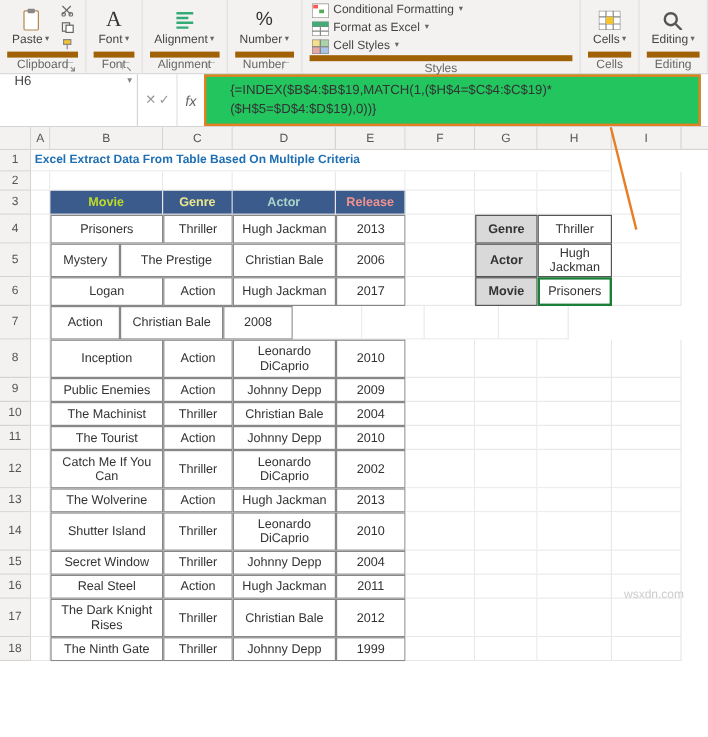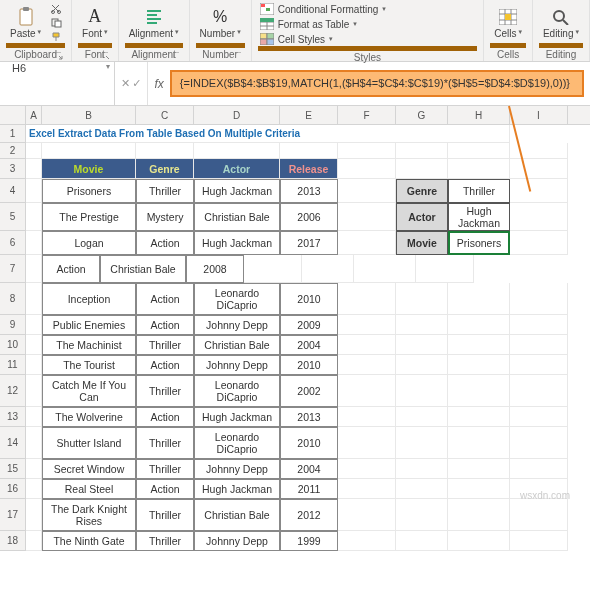--- a/index.html
+++ b/index.html
@@ -9,31 +9,31 @@
 .ribbon-group { border-right: 1px solid #e1e1e1; padding: 2px 6px 0; display: flex; flex-direction: column; justify-content: space-between; text-align: center; position: relative; }
 .ribbon-group-label { font-size: 10px; color: #666; padding: 1px 0; border-top: 5px solid #a16207; position: relative; }
 .ribbon-group-label .corner { position: absolute; right: 2px; bottom: 1px; width: 8px; height: 8px; }
 .ribbon-group-content { display: flex; align-items: center; gap: 4px; flex: 1; }
 .big-btn { display: flex; flex-direction: column; align-items: center; gap: 1px; padding: 2px 4px; cursor: pointer; }
 .big-btn-icon { width: 20px; height: 20px; display: flex; align-items: center; justify-content: center; }
 .big-btn-label { font-size: 10px; color: #444; display: flex; align-items: flex-start; gap: 2px; }
 .mini-stack { display: flex; flex-direction: column; gap: 2px; }
 .mini-btn { width: 16px; height: 12px; display: flex; align-items: center; justify-content: center; cursor: pointer; }
 .styles-list { display: flex; flex-direction: column; gap: 1px; align-items: flex-start; }
-.styles-item { display: flex; align-items: center; gap: 4px; cursor: pointer; font-size: 10px; color: #444; padding: 1px 2px; }
+.styles-item { display: flex; gap: 4px; cursor: pointer; font-size: 10px; color: #444; padding: 1px 2px; }
 .styles-item .ic { width: 14px; height: 12px; display: flex; align-items: center; justify-content: center; }
 .chev { font-size: 7px; color: #666; }
 
 .formula-bar { display: flex; align-items: center; border-bottom: 1px solid #d4d4d4; background: #fff; height: 44px; }
 .name-box { width: 115px; height: 100%; border-right: 1px solid #d4d4d4; display: flex; align-items: flex-start; padding: 0 12px; font-size: 11px; color: #444; position: relative; }
 .name-box .dd { position: absolute; right: 4px; font-size: 8px; color: #888; }
 .fx-btns { display: flex; align-items: center; gap: 2px; padding: 0 6px; border-right: 1px solid #e1e1e1; height: 100%; }
 .fx-btns span { color: #999; font-size: 11px; cursor: pointer; }
 .fx-label { color: #666; font-style: italic; font-size: 12px; padding: 0 6px; }
-.formula-text { flex: 1; padding: 4px 8px; font-size: 11px; color: #333; border: 2px solid #e67e22; line-height: 1.4; margin: 2px 6px 2px 0; background: #fdba74; }
+.formula-text { flex: 1; padding: 4px 20px; font-size: 11px; color: #333; border: 2px solid #e67e22; line-height: 1.4; margin: 2px 6px 2px 0; background: #22c55e; }
 
 .grid-area { position: relative; }
 .col-headers { display: flex; background: #f3f2f1; border-bottom: 1px solid #d4d4d4; }
 .corner-cell { width: 26px; height: 18px; background: #f3f2f1; border-right: 1px solid #d4d4d4; }
 .col-h { height: 18px; border-right: 1px solid #d4d4d4; display: flex; align-items: center; justify-content: center; font-size: 10px; color: #555; background: #f3f2f1; }
 .col-A { width: 16px; } .col-B { width: 94px; } .col-C { width: 58px; } .col-D { width: 86px; } .col-E { width: 58px; } .col-F { width: 58px; } .col-G { width: 52px; } .col-H { width: 62px; } .col-I { width: 58px; }
 
 .grid-body { position: relative; }
 .grid-row { display: flex; }
 .row-h { width: 26px; background: #f3f2f1; border-right: 1px solid #d4d4d4; border-bottom: 1px solid #d4d4d4; display: flex; align-items: center; justify-content: center; font-size: 10px; color: #555; }
@@ -164,21 +164,21 @@
             <span class="chev">▾</span>
           </div>
         <div class="styles-item">
             <span class="ic">
               <svg width="14" height="12">
                 <rect width="14" height="12" fill="#fff" stroke="#888"></rect>
                 <path d="M0 4h14M0 8h14M7 0v12" stroke="#888"></path>
                 <rect width="14" height="4" fill="#4a7"></rect>
               </svg>
             </span>
-            <span>Format as Table</span>
+            <span>Format as Excel</span>
             <span class="chev">▾</span>
           </div>
         <div class="styles-item">
             <span class="ic">
               <svg width="14" height="12">
                 <rect width="7" height="6" fill="#f7e08a" stroke="#888"></rect>
                 <rect x="7" width="7" height="6" fill="#a8d4a8" stroke="#888"></rect>
                 <rect y="6" width="7" height="6" fill="#e8a8a8" stroke="#888"></rect>
                 <rect x="7" y="6" width="7" height="6" fill="#a8c4e8" stroke="#888"></rect>
               </svg>
@@ -301,22 +301,22 @@
 <div class="cell col-D tcell">Hugh Jackman</div>
 <div class="cell col-E tcell">2013</div>
 <div class="cell col-F"></div>
         <div class="cell col-G tcell-s">Genre</div>
         <div class="cell col-H tcell-v">Thriller</div>
         <div class="cell col-I"></div>
       </div>
       <div class="grid-row" style="height:28px">
         <div class="row-h">5</div>
         <div class="cell col-A"></div>
+<div class="cell col-C tcell">Mystery</div>
 <div class="cell col-B tcell">The Prestige</div>
-<div class="cell col-C tcell">Mystery</div>
 <div class="cell col-D tcell">Christian Bale</div>
 <div class="cell col-E tcell">2006</div>
 <div class="cell col-F"></div>
         <div class="cell col-G tcell-s">Actor</div>
         <div class="cell col-H tcell-v">Hugh Jackman</div>
         <div class="cell col-I"></div>
       </div>
       <div class="grid-row" style="height:24px">
         <div class="row-h">6</div>
         <div class="cell col-A"></div>

